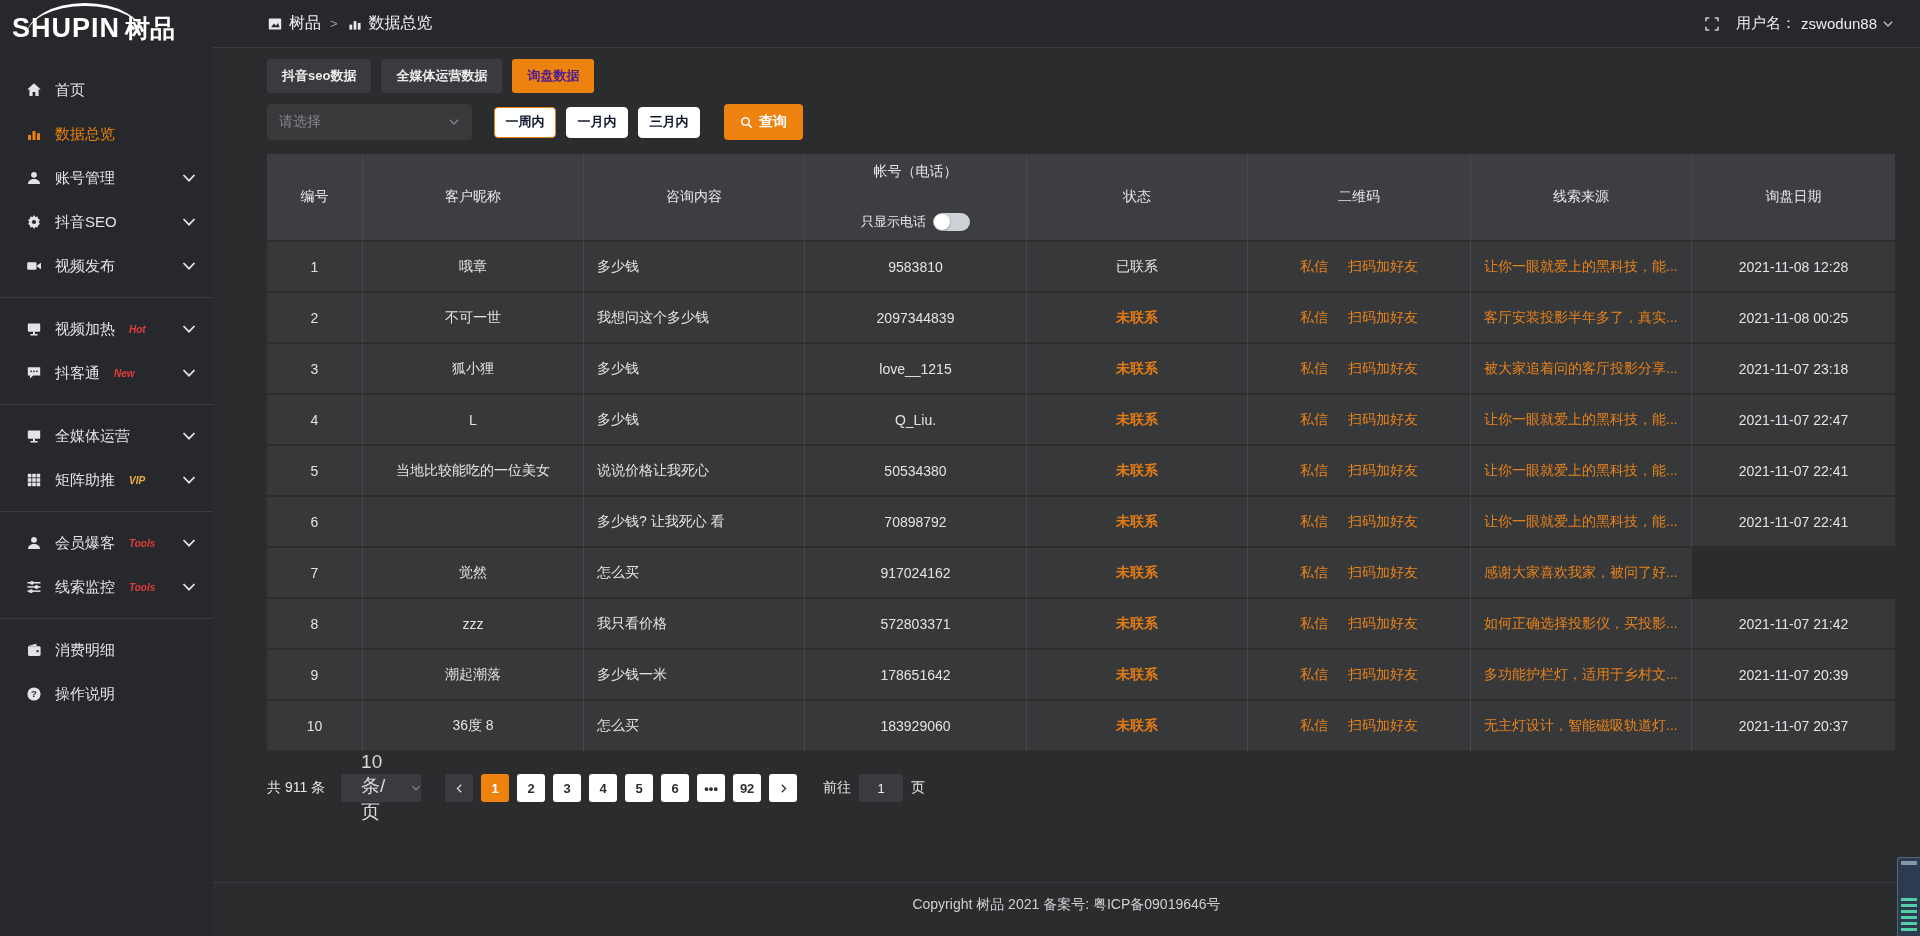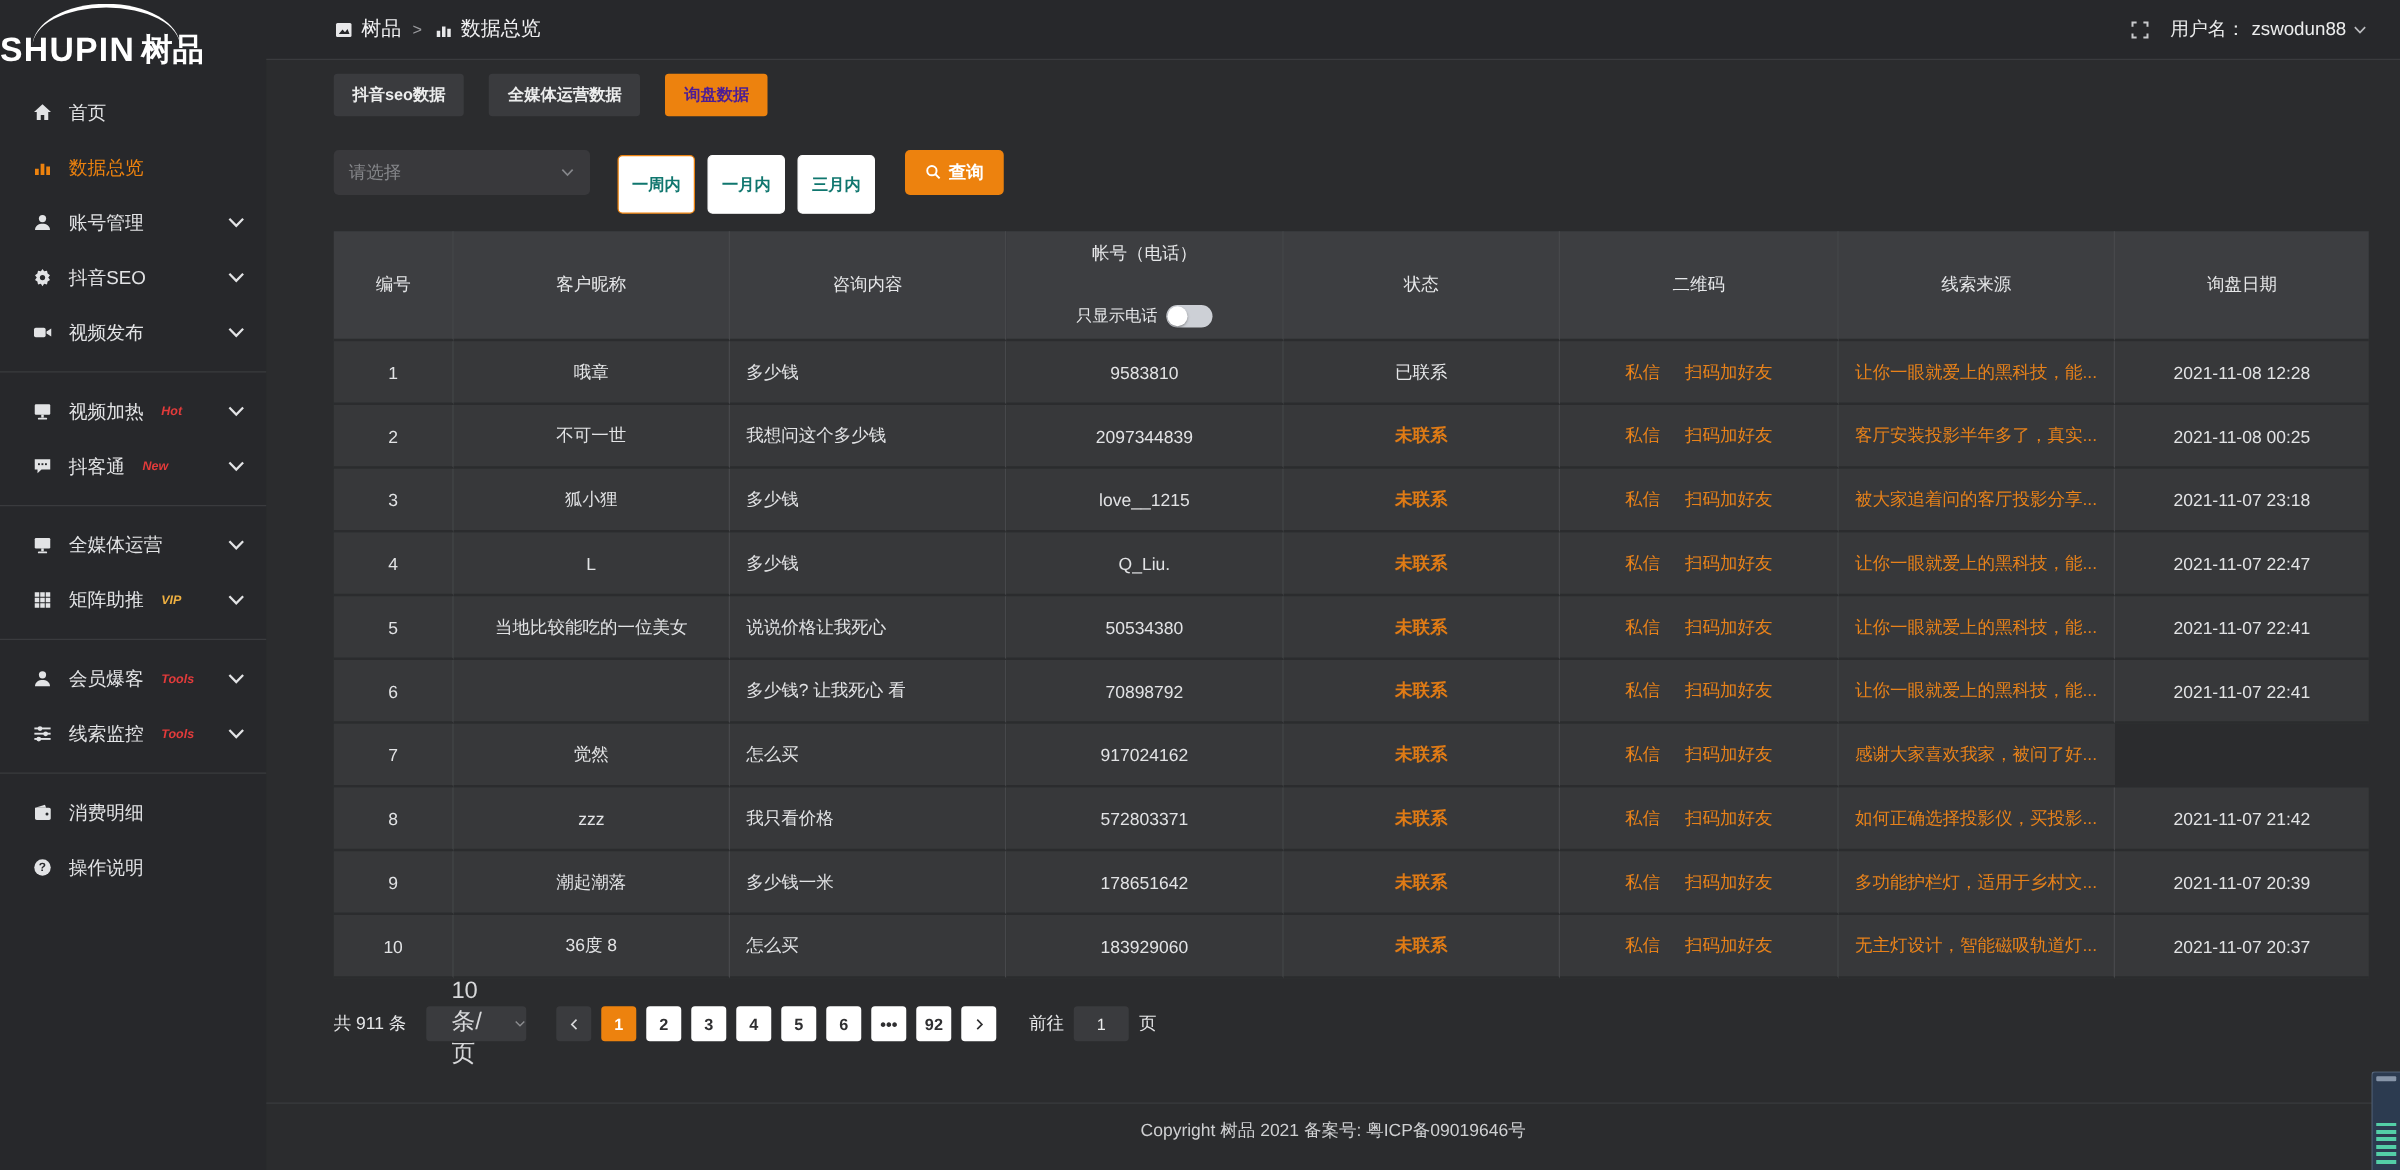--- a/index.html
+++ b/index.html
@@ -10,21 +10,21 @@
   }
   :root{
     --accent:#ed820e; --link:#e8821a; --dark-btn:#3a3b3e;
     --side-bg:#27282b; --row-bg:#37383a; --head-bg:#3d3e41; --cell-border:#47484b;
     --cols:96px 221px 221px 222px 221px 223px 221px 1fr;
   }
   .app{ display:flex; width:1920px; height:936px; }
 
   
   .sidebar{ width:213px; background:var(--side-bg); flex:none; display:flex; flex-direction:column; }
-  .logo{ height:56px; display:flex; align-items:flex-end; position:relative; cursor:pointer; }
+  .logo{ height:56px; display:flex; align-items:center; padding-left:12px; position:relative; cursor:pointer; }
   .logo-arc{ position:absolute; top:3px; left:26px; width:118px; height:34px;
     border-top:3px solid #fff; border-radius:50% 50% 0 0 / 100% 100% 0 0; }
   .logo-en{ font-size:27px; font-weight:800; letter-spacing:1px; color:#fff; }
   .logo-cn{ font-size:25px; font-weight:800; color:#fff; margin-left:5px; }
   .menu{ padding-top:12px; }
   .menu-item{ height:44px; display:flex; align-items:center; padding:0 16px 0 26px; cursor:pointer; color:#e2e3e5; }
   .menu-item .icn{ color:#e2e3e5; }
   .menu-item.active{ color:var(--accent); }
   .menu-item.active .icn{ color:var(--accent); }
   .menu-label{ margin-left:13px; font-size:15px; }
@@ -45,33 +45,33 @@
   .crumb .icn{ color:#e8e8ea; }
   .crumb-sep{ color:#9b9c9f; font-size:13px; }
   .topbar-right{ margin-left:auto; display:flex; align-items:center; gap:16px; }
   .fullscreen{ color:#c9cacd; cursor:pointer; }
   .user-box{ display:flex; align-items:center; gap:5px; cursor:pointer; font-size:15px; color:#eceded; }
   .user-box .icn{ color:#bbbcbf; } .user-box .icn svg{ width:12px; height:12px; }
 
   .content{ flex:1; display:flex; flex-direction:column; padding:0 25px 0 54px; }
 
   
-  .tabs{ margin-top:11px; display:flex; gap:20px; }
+  .tabs{ margin-top:11px; display:flex; gap:10px; }
   .tab-btn{ height:34px; padding:0 15px; background:var(--dark-btn); color:#eceded; border:none;
     border-radius:3px; font-size:13px; font-weight:700; cursor:pointer; font-family:inherit; }
   .tab-btn.active{ background:var(--accent); color:#4c1d95; }
 
   
   .filterbar{ margin-top:11px; display:flex; align-items:center; }
   .select{ width:205px; height:36px; background:#39393c; border-radius:4px; display:flex; align-items:center;
     padding:0 12px; color:#85868a; cursor:pointer; }
   .select .icn{ margin-left:auto; color:#85868a; } .select .icn svg{ width:12px; height:12px; }
   .quick{ margin-left:22px; display:flex; gap:10px; }
-  .quick-btn{ height:47px; width:62px; background:#fff; color:#0f766e; border:1px solid #fff; border-radius:4px;
-    font-size:13px; font-weight:700; cursor:pointer; font-family:inherit;margin-top:20px; }
+  .quick-btn{ height:31px; width:62px; background:#fff; color:#0f172a; border:1px solid #fff; border-radius:4px;
+    font-size:13px; font-weight:700; cursor:pointer; font-family:inherit; }
   .quick-btn.active{ border:1px solid var(--accent); }
   .search-btn{ margin-left:24px; height:36px; padding:0 16px; background:var(--accent); color:#fff; border:none;
     border-radius:4px; font-size:14px; font-weight:700; display:flex; align-items:center; gap:6px; cursor:pointer; font-family:inherit; }
   .search-btn .icn{ color:#fff; } .search-btn .icn svg{ width:13px; height:13px; }
 
   
   .table{ margin-top:14px; width:1628px; }
   .thead{ display:grid; grid-template-columns:var(--cols); }
   .th{ background:var(--head-bg); border-right:1px solid var(--cell-border); border-bottom:2px solid #2b2c2e;
     height:88px; display:flex; flex-direction:column; align-items:center; justify-content:center; gap:8px;

